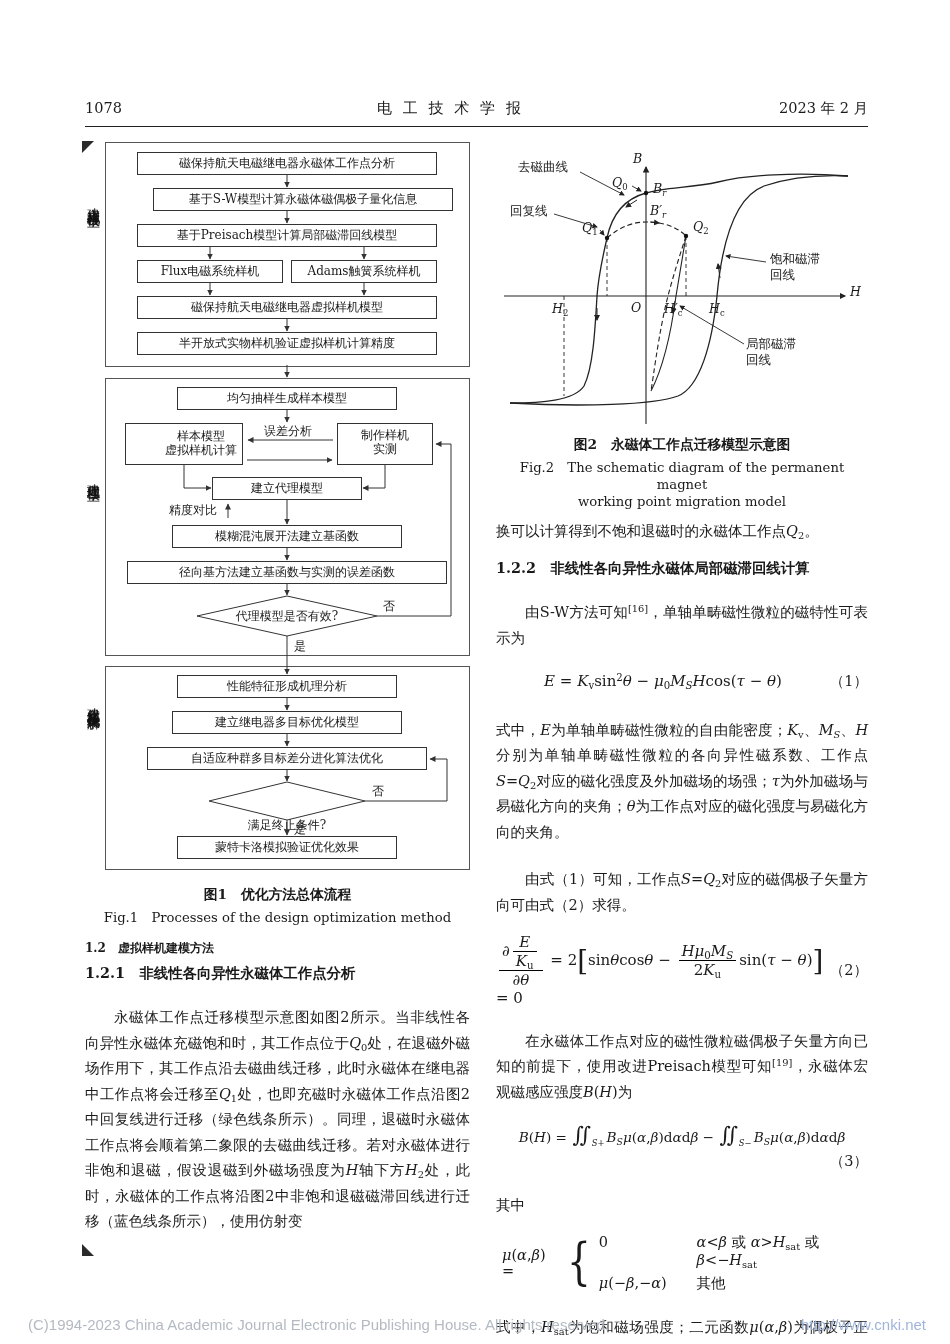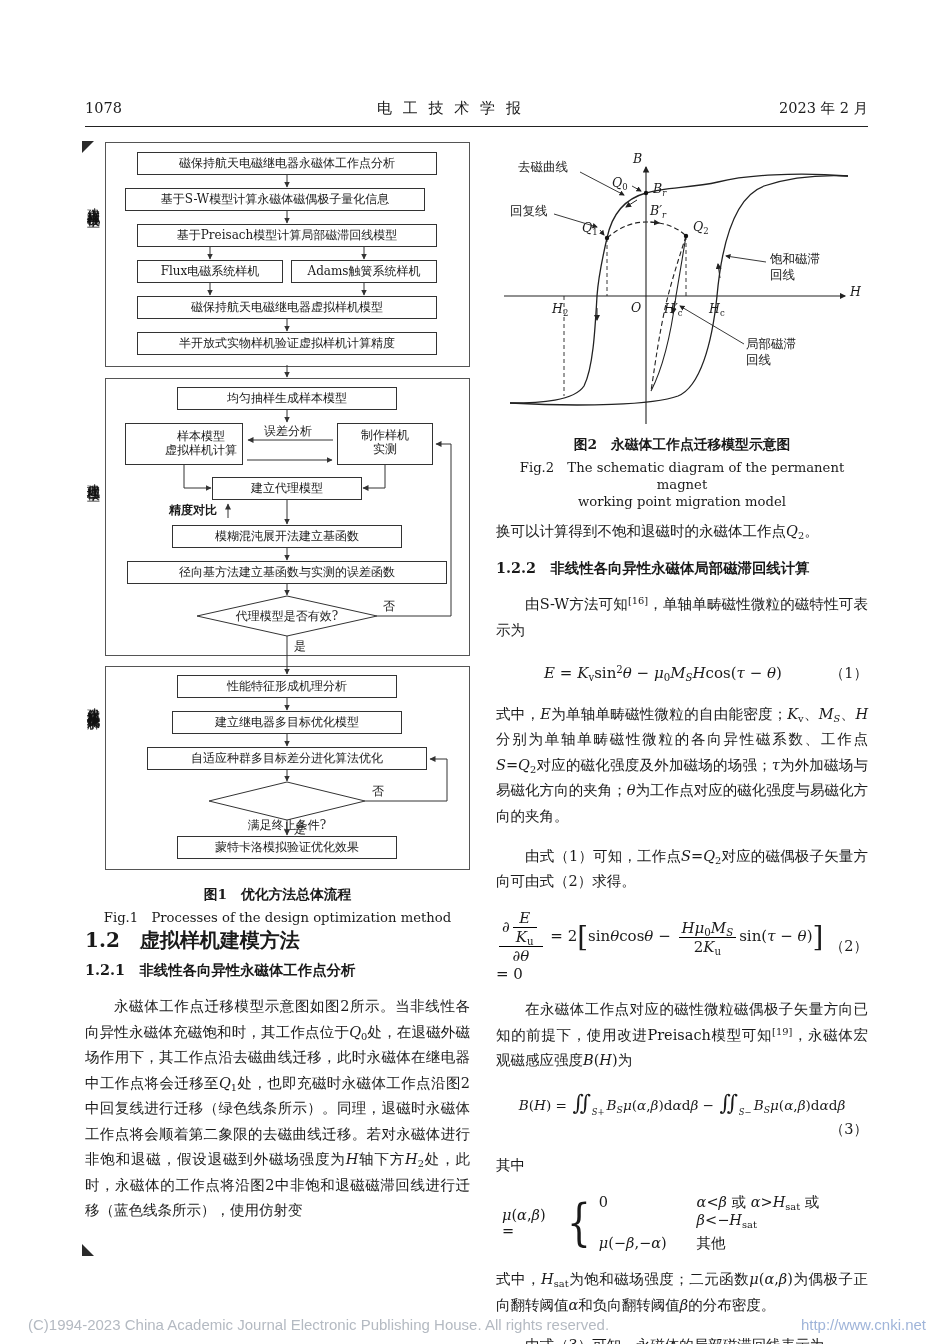--- a/index.html
+++ b/index.html
@@ -20,23 +20,23 @@
            line-height:1;letter-spacing:1px;color:#111;}
   .fbox{position:absolute;border:1px solid #333;background:#fff;display:flex;align-items:center;
         justify-content:center;text-align:center;line-height:1.15;box-sizing:border-box;padding:1px 2px;}
   .fc-text{position:absolute;display:flex;align-items:center;justify-content:center;text-align:center;}
   .fc-svg{position:absolute;left:0;top:0;pointer-events:none;}
   .two-line span{display:block;}
   
   .cap-zh{text-align:center;font-weight:bold;font-size:13.8px;margin-top:14px;}
   .cap-en{text-align:center;font-size:13.2px;margin-top:5px;}
   .cap-en2{text-align:center;font-size:13.2px;margin-top:2px;}
-  .h12{font-weight:bold;font-size:20px;}
+  .h12{font-weight:bold;font-size:12px;margin-top:13px;}
   .h121{font-weight:bold;font-size:14.4px;margin-top:7px;}
-  .para{font-size:14.5px;line-height:25.5px;text-align:justify;margin-top:14px;}
+  .para{font-size:14.5px;line-height:25.5px;text-align:justify;margin-top:22px;}
   .ind{text-indent:2em;}
   
   .fig2{position:relative;width:372px;height:282px;}
   .fig2-label{position:absolute;font-size:12.5px;line-height:1.25;white-space:nowrap;}
   .fig2-label.wrap{white-space:normal;width:56px;}
   
   i{font-style:italic;}
   sub{font-size:68%;vertical-align:-0.3em;line-height:0;}
   sup{font-size:68%;vertical-align:0.5em;line-height:0;}
   .disp-eq{position:relative;display:flex;justify-content:center;align-items:center;
@@ -119,21 +119,21 @@
           <path d="M280,661 L362,661 L362,619 L345,619" marker-end="url(#ah)"></path>
           <path d="M202,680 L202,695" marker-end="url(#ah)"></path>
         </g>
         <g fill="#fff" stroke="#333" stroke-width="1">
           <polygon points="112,476 202,456 292,476 202,496"></polygon>
           <polygon points="124,661 202,642 280,661 202,680"></polygon>
         </g>
       </svg>
 
       <div class="fbox" style="left:52px;top:12px;width:300px;height:23px;">磁保持航天电磁继电器永磁体工作点分析</div>
-      <div class="fbox" style="left:40px;top:48px;width:300px;height:23px;">基于S-W模型计算永磁体磁偶极子量化信息</div>
+      <div class="fbox" style="left:68px;top:48px;width:300px;height:23px;">基于S-W模型计算永磁体磁偶极子量化信息</div>
       <div class="fbox" style="left:52px;top:84px;width:300px;height:23px;">基于Preisach模型计算局部磁滞回线模型</div>
       <div class="fbox" style="left:52px;top:120px;width:146px;height:23px;">Flux电磁系统样机</div>
       <div class="fbox" style="left:206px;top:120px;width:146px;height:23px;">Adams触簧系统样机</div>
       <div class="fbox" style="left:52px;top:156px;width:300px;height:23px;">磁保持航天电磁继电器虚拟样机模型</div>
       <div class="fbox" style="left:52px;top:192px;width:300px;height:23px;">半开放式实物样机验证虚拟样机计算精度</div>
 
       <div class="fbox" style="left:92px;top:247px;width:220px;height:23px;">均匀抽样生成样本模型</div>
       <div class="fbox two-line" style="left:40px;top:283px;width:118px;height:42px;padding-left:36px;">
         <span>
             <span>样本模型</span>
@@ -142,21 +142,21 @@
       </div>
       <div class="fbox two-line" style="left:252px;top:283px;width:96px;height:42px;font-family:Liberation Mono, monospace;">
         <span>
             <span>制作样机</span>
             <span>实测</span>
           </span>
       </div>
       <div class="fc-text" style="left:171px;top:284px;width:64px;height:14px;">误差分析</div>
       <div class="fc-text" style="left:159px;top:304px;width:88px;height:14px;margin-top:33px;">最速曲率采样</div>
       <div class="fbox" style="left:127px;top:337px;width:150px;height:23px;">建立代理模型</div>
-      <div class="fc-text" style="left:78px;top:363px;width:60px;height:14px;font-weight:bold;">精度对比</div>
+      <div class="fc-text" style="left:78px;top:363px;width:60px;height:14px;">精度对比</div>
       <div class="fbox" style="left:87px;top:385px;width:230px;height:23px;">模糊混沌展开法建立基函数</div>
       <div class="fbox" style="left:42px;top:421px;width:320px;height:23px;">径向基方法建立基函数与实测的误差函数</div>
       <div class="fc-text" style="left:112px;top:460px;width:180px;height:32px;">代理模型是否有效?</div>
       <div class="fc-text" style="left:296px;top:459px;width:16px;height:14px;">否</div>
       <div class="fc-text" style="left:207px;top:499px;width:16px;height:14px;">是</div>
 
       <div class="fbox" style="left:92px;top:535px;width:220px;height:23px;">性能特征形成机理分析</div>
       <div class="fbox" style="left:87px;top:571px;width:230px;height:23px;">建立继电器多目标优化模型</div>
       <div class="fbox" style="left:62px;top:607px;width:280px;height:23px;">自适应种群多目标差分进化算法优化</div>
       <div class="fc-text" style="left:124px;top:670px;width:156px;height:30px;">满足终止条件?</div>

